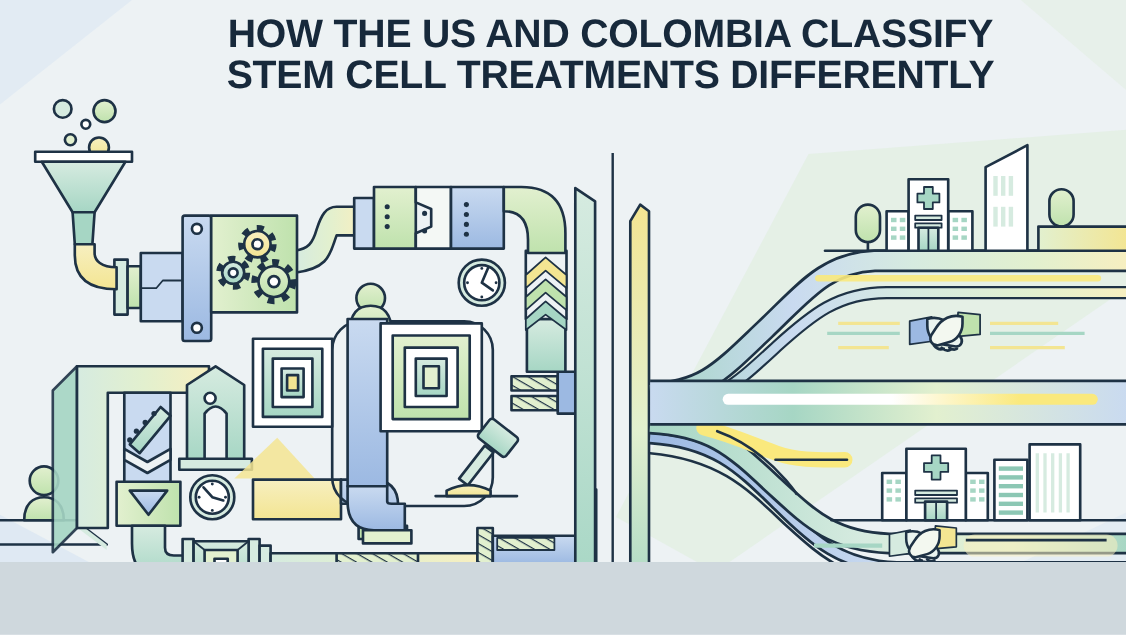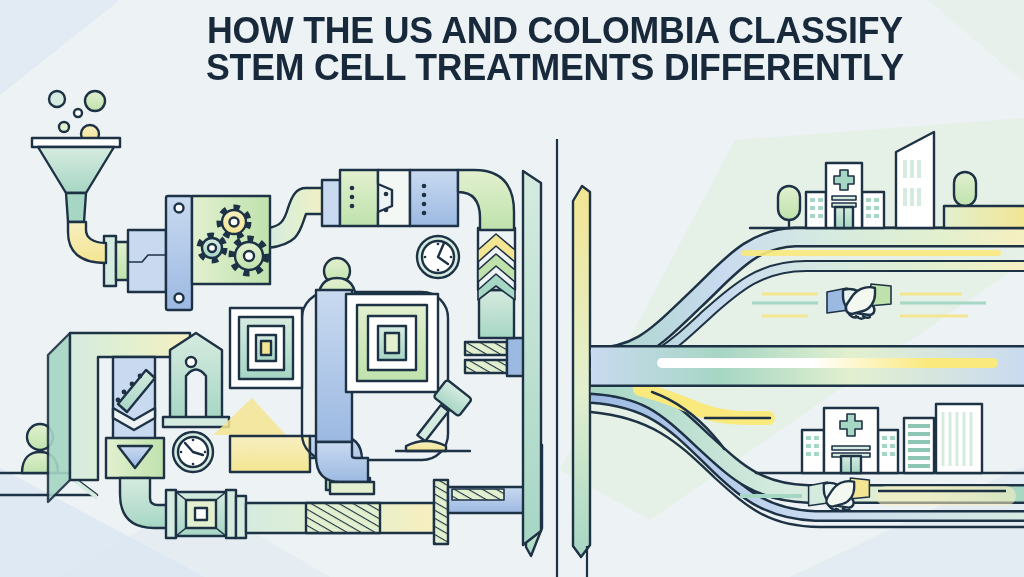--- a/index.html
+++ b/index.html
@@ -1,16 +1,16 @@
 <!DOCTYPE html>
 <html style="--outline: #1e3245; --title_text: #17293b; --bg: #edf2f4; --accent_blue: #d9e6f2; --accent_green: #e2efe2; --teal: #a6d6c4; --teal_light: #d6ebe0; --teal_deep: #8cc7b4; --green: #bfe2ad; --green_light: #e2f0cf; --yellow: #f3e592; --yellow_glow: #fae97d; --yellow_soft: #f7efc0; --blue: #9cb9e2; --blue_light: #c9daf0; --white: #ffffff;"><head>
 <meta charset="utf-8">
 <style>
   html,body{margin:0;padding:0;background:#cfd8dd;}
-  .stage{width:1024px;height:577px;position:relative;overflow:hidden;background:var(--bg,#edf2f4);
+  .stage{width:1024px;height:511px;position:relative;overflow:hidden;background:var(--bg,#edf2f4);
          font-family:"Liberation Sans", sans-serif;}
   .stage svg{position:absolute;left:0;top:0;}
   .title{position:absolute;top:12px;left:86px;right:0;text-align:center;
          color:var(--title_text,#17293b);font-weight:bold;font-size:36px;line-height:1.03;
          letter-spacing:-0.2px;transform:scaleX(.99);transform-origin:center;}
   .o{stroke:var(--outline,#1e3245);stroke-width:2.4;stroke-linejoin:round;stroke-linecap:round;}
   .o1{stroke:var(--outline,#1e3245);stroke-width:1.6;stroke-linejoin:round;}
   .nf{fill:none;}
 </style>
 </head>

